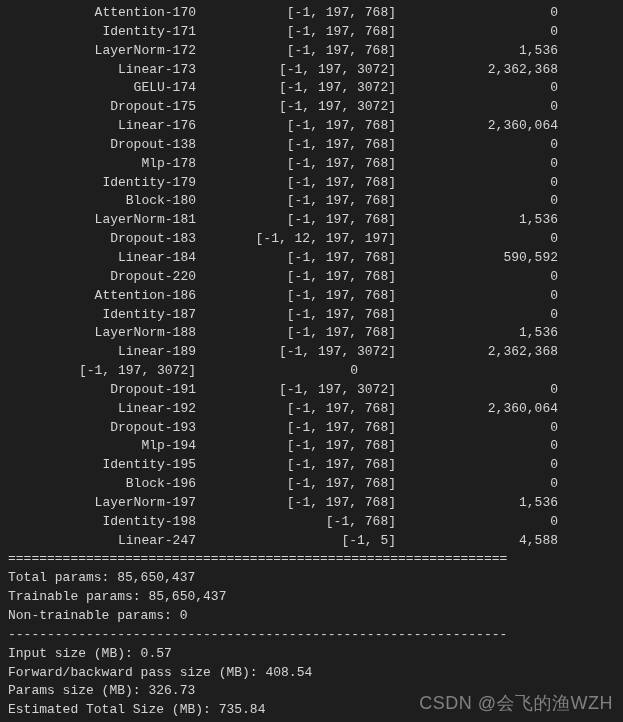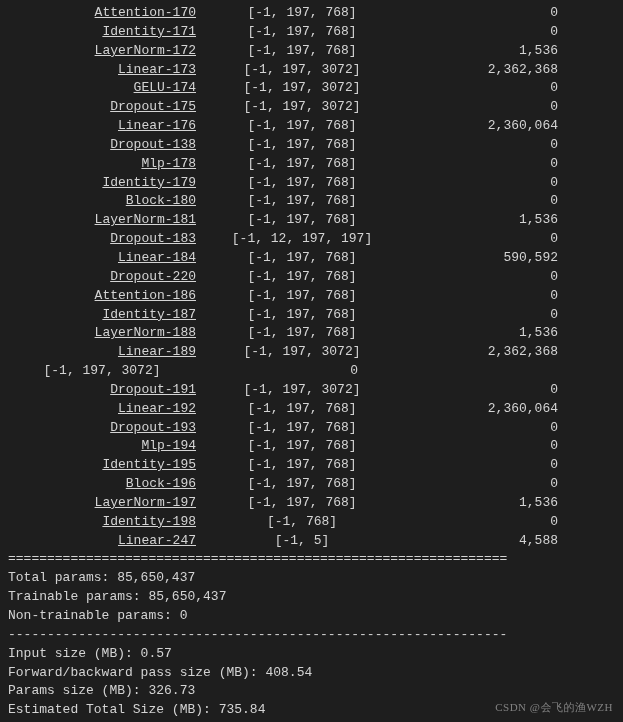--- a/index.html
+++ b/index.html
@@ -20,45 +20,44 @@
       position: relative;
     }
     .row {
       display: flex;
       white-space: pre;
     }
     .col-layer {
       width: 200px;
       text-align: right;
       padding-right: 12px;
-      text-decoration: underline;
     }
     .col-shape {
       width: 200px;
-      text-align: center;
+      text-align: right;
       padding-right: 12px;
     }
     .col-params {
       width: 150px;
       text-align: right;
     }
     .divider {
       white-space: pre;
       overflow: hidden;
     }
     .summary-line {
       white-space: pre;
     }
     .watermark {
       position: absolute;
       bottom: 6px;
       right: 10px;
       color: rgba(210, 210, 210, 0.55);
-      font-family: Liberation Serif, serif;
-      font-size: 11px;
+      font-family: Liberation Sans, sans-serif;
+      font-size: 18px;
       letter-spacing: 0.5px;
     }
   </style>
 </head>
 <body>
 
 <div id="layer-rows">
     <div class="row"><span class="col-layer">Attention-170</span><span class="col-shape">[-1, 197, 768]</span><span class="col-params">0</span></div>
     <div class="row"><span class="col-layer">Identity-171</span><span class="col-shape">[-1, 197, 768]</span><span class="col-params">0</span></div>
     <div class="row"><span class="col-layer">LayerNorm-172</span><span class="col-shape">[-1, 197, 768]</span><span class="col-params">1,536</span></div>

